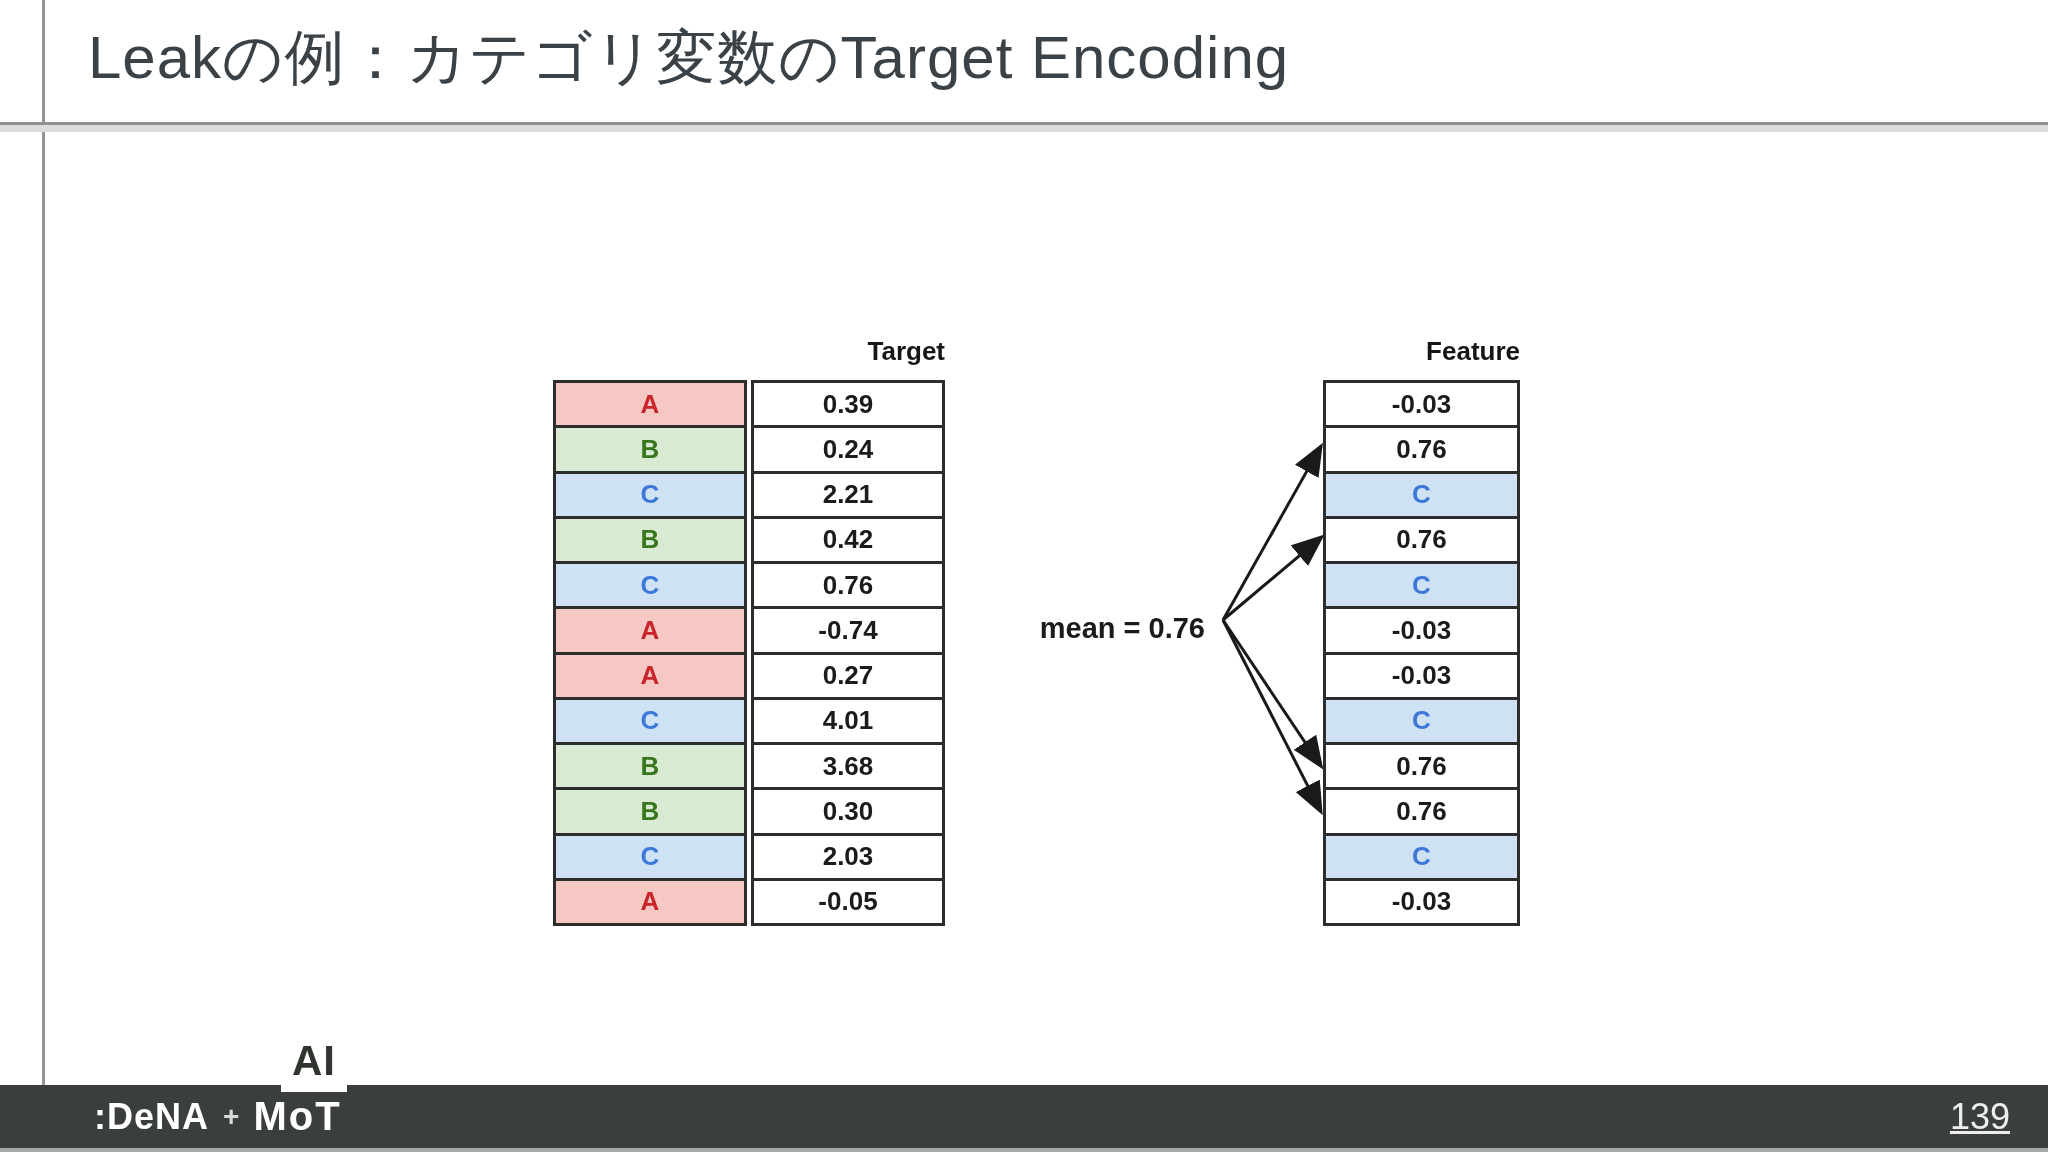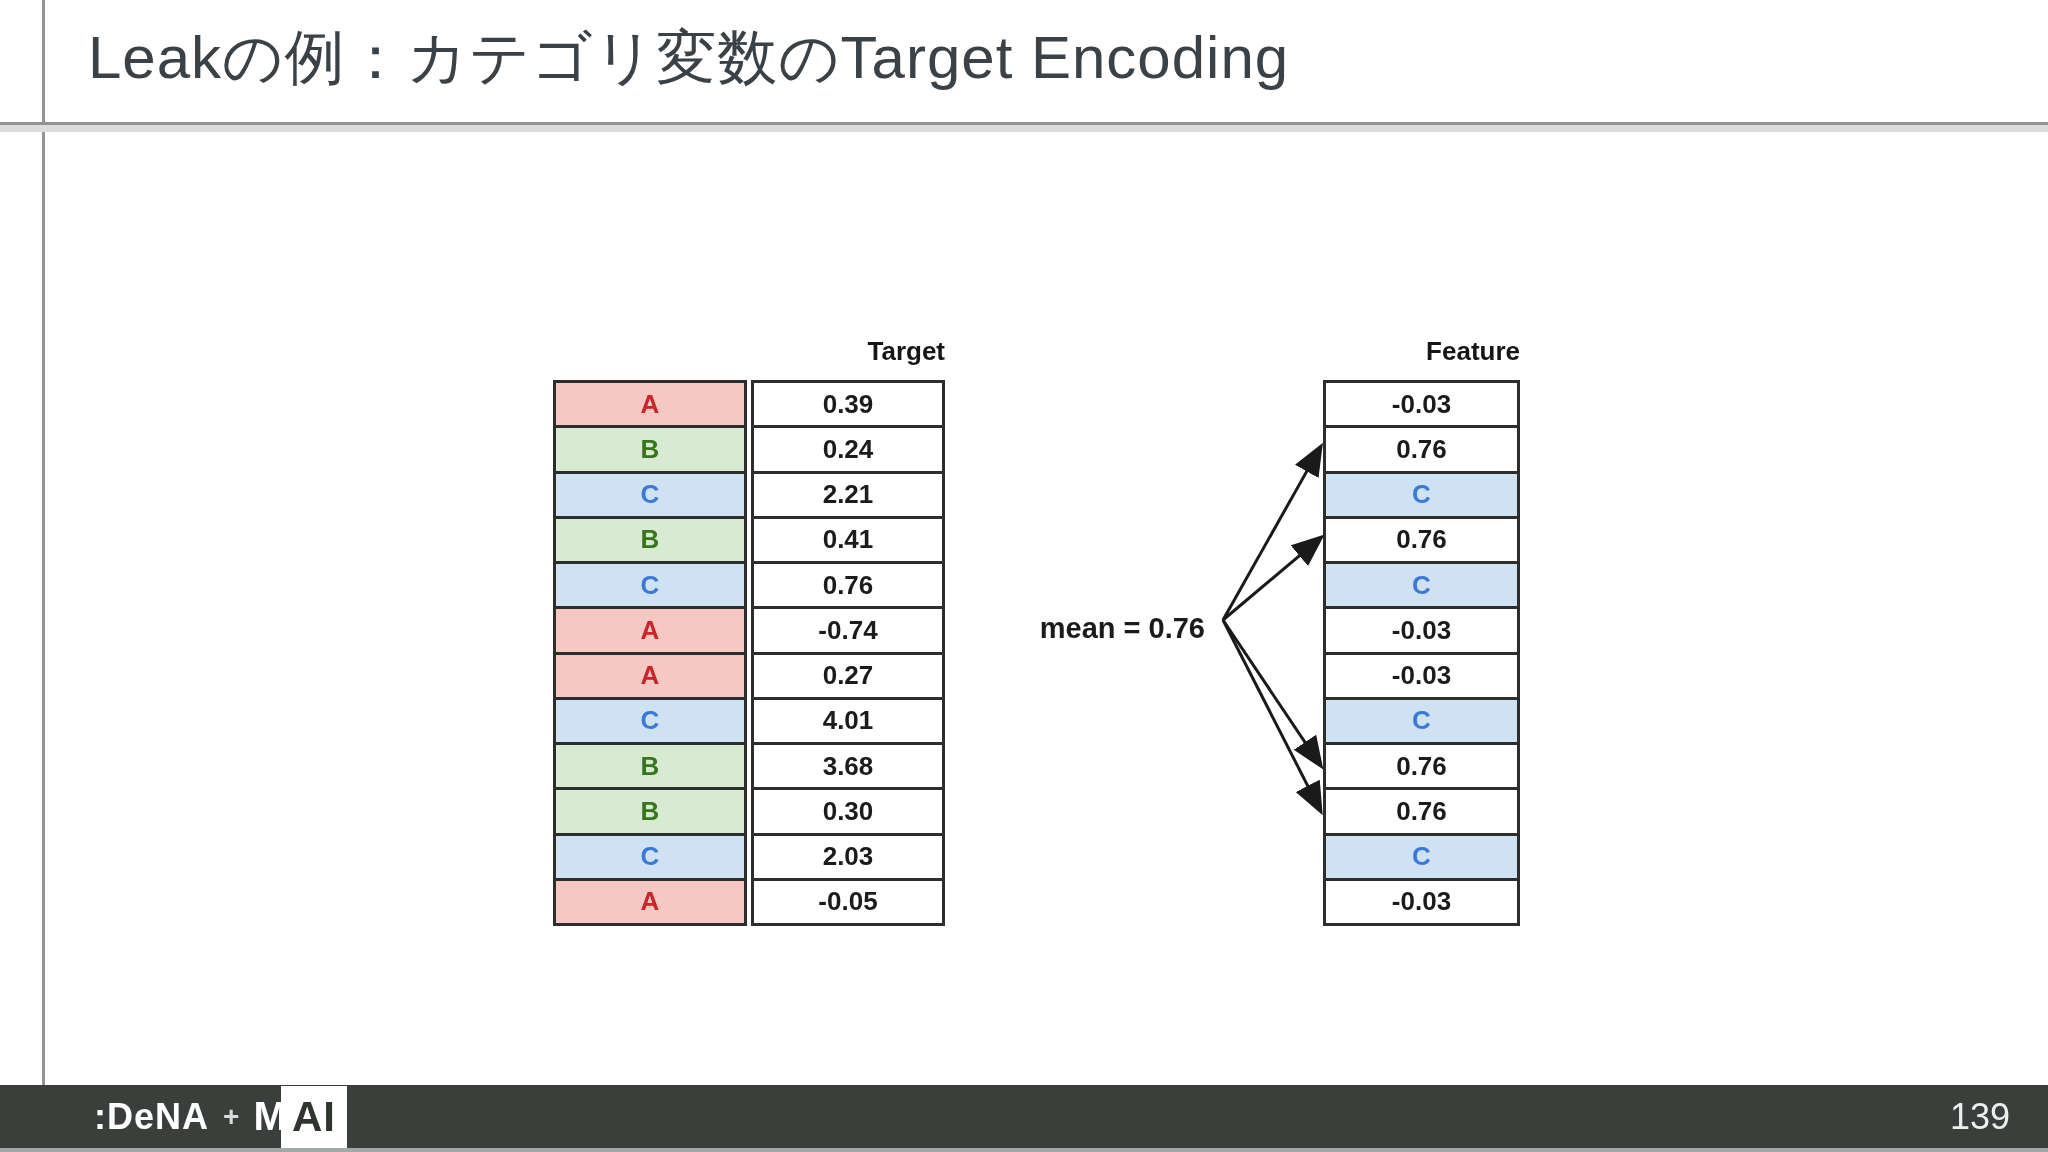--- a/index.html
+++ b/index.html
@@ -61,27 +61,27 @@
   .footer-bar{position:absolute;left:0;top:1085px;width:2048px;height:63px;background:#3a3f3c;}
   .footer-strip{position:absolute;left:0;top:1148px;width:2048px;height:4px;background:#a4a9a7;}
   .logo{
     position:absolute;left:58px;top:1085px;height:63px;
     display:flex;align-items:center;gap:14px;color:#ffffff;white-space:nowrap;margin-left:36px;
   }
   .logo .dena{font-size:36px;font-weight:700;letter-spacing:1px;}
   .logo .plus{font-size:28px;font-weight:700;color:#d8dbd9;}
   .logo .mot{font-size:40px;font-weight:700;letter-spacing:2px;}
   .ai-badge{
-    position:absolute;left:281px;top:1086px;width:66px;height:62px;background:#ffffff;
+    position:absolute;left:281px;top:1030px;width:66px;height:62px;background:#ffffff;
     display:flex;align-items:center;justify-content:center;
     font-size:42px;font-weight:700;color:#31352f;letter-spacing:1px;
   }
   .page-number{
     position:absolute;right:38px;top:1085px;height:47px;line-height:63px;
-    font-size:36px;color:#eeeeee;
+    font-size:36px;color:#eeeeee;text-decoration:underline;
   }
 </style>
 </head>
 <body style="--a-bg: #f5c8c4; --a-fg: #c9252b; --b-bg: #d9ead3; --b-fg: #38761d; --c-bg: #cfe2f3; --c-fg: #3c78d8; --border-col: #2d2d2d; --num-col: #1b1b1b;">
 
 <div class="slide">
 
   <div class="vline"></div>
   <div class="hline-dark"></div>
   <div class="hline-light"></div>
@@ -102,21 +102,21 @@
       <div class="cell cat-C">C</div>
       <div class="cell cat-B">B</div>
       <div class="cell cat-B">B</div>
       <div class="cell cat-C">C</div>
       <div class="cell cat-A">A</div>
     </div>
   <div class="col tgt" id="tgt-col">
       <div class="cell">0.39</div>
       <div class="cell">0.24</div>
       <div class="cell">2.21</div>
-      <div class="cell">0.41</div>
+      <div class="cell">0.42</div>
       <div class="cell">0.76</div>
       <div class="cell">-0.74</div>
       <div class="cell">0.27</div>
       <div class="cell">4.01</div>
       <div class="cell">3.68</div>
       <div class="cell">0.30</div>
       <div class="cell">2.03</div>
       <div class="cell">-0.05</div>
     </div>
   <div class="col feat" id="feat-col">

